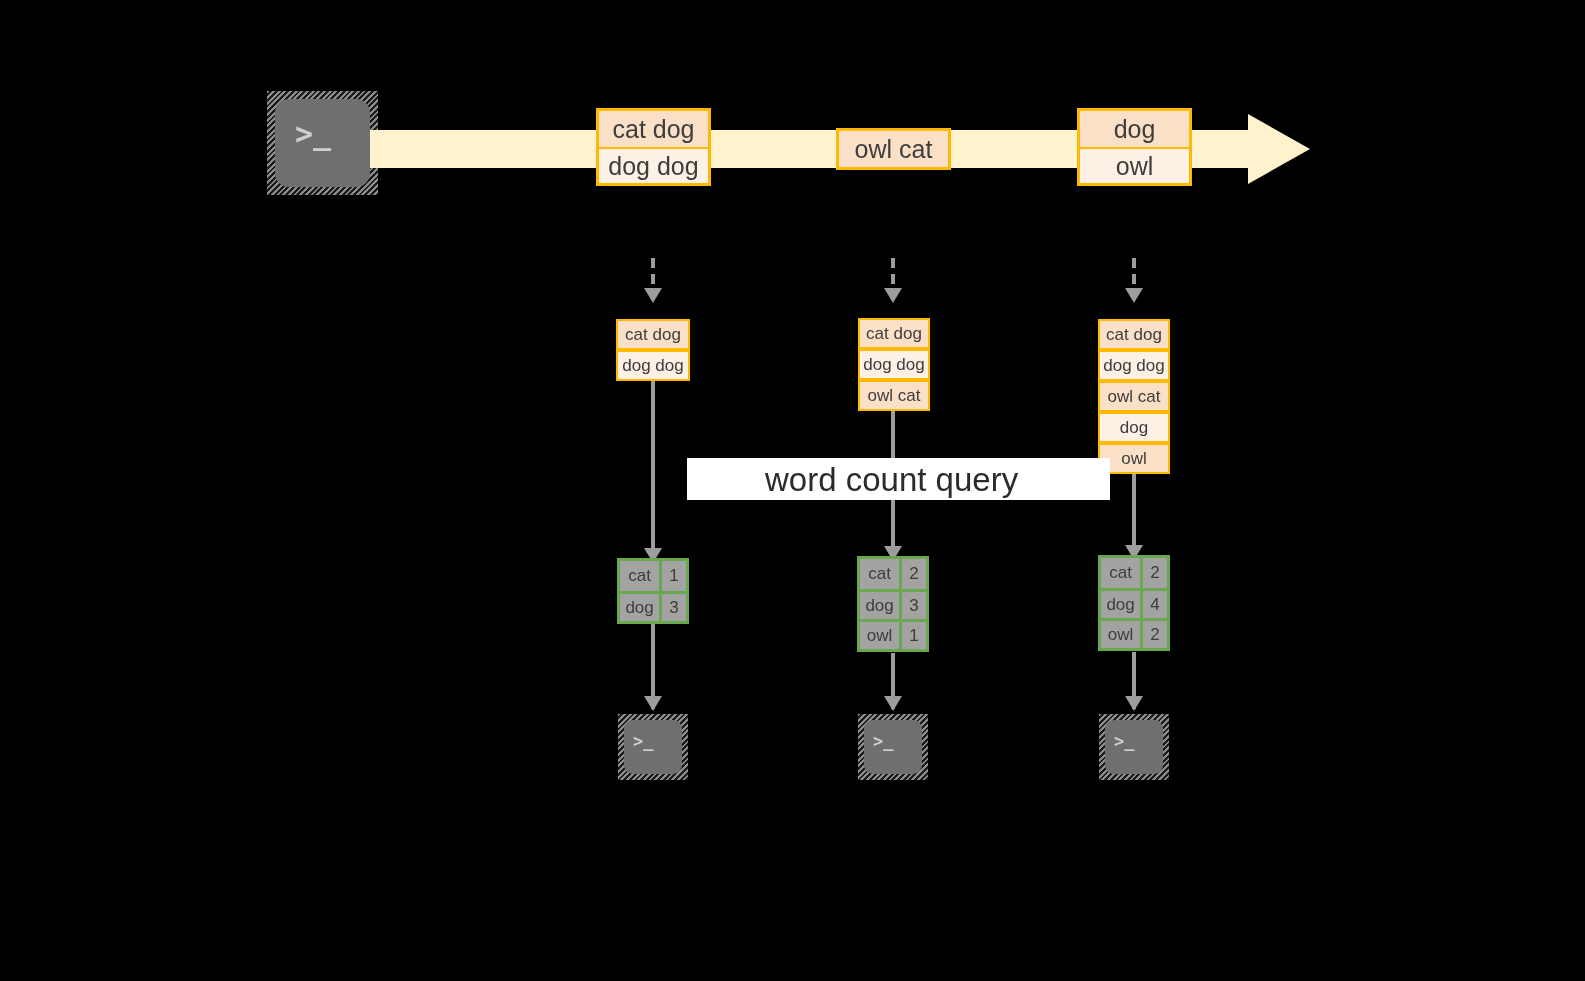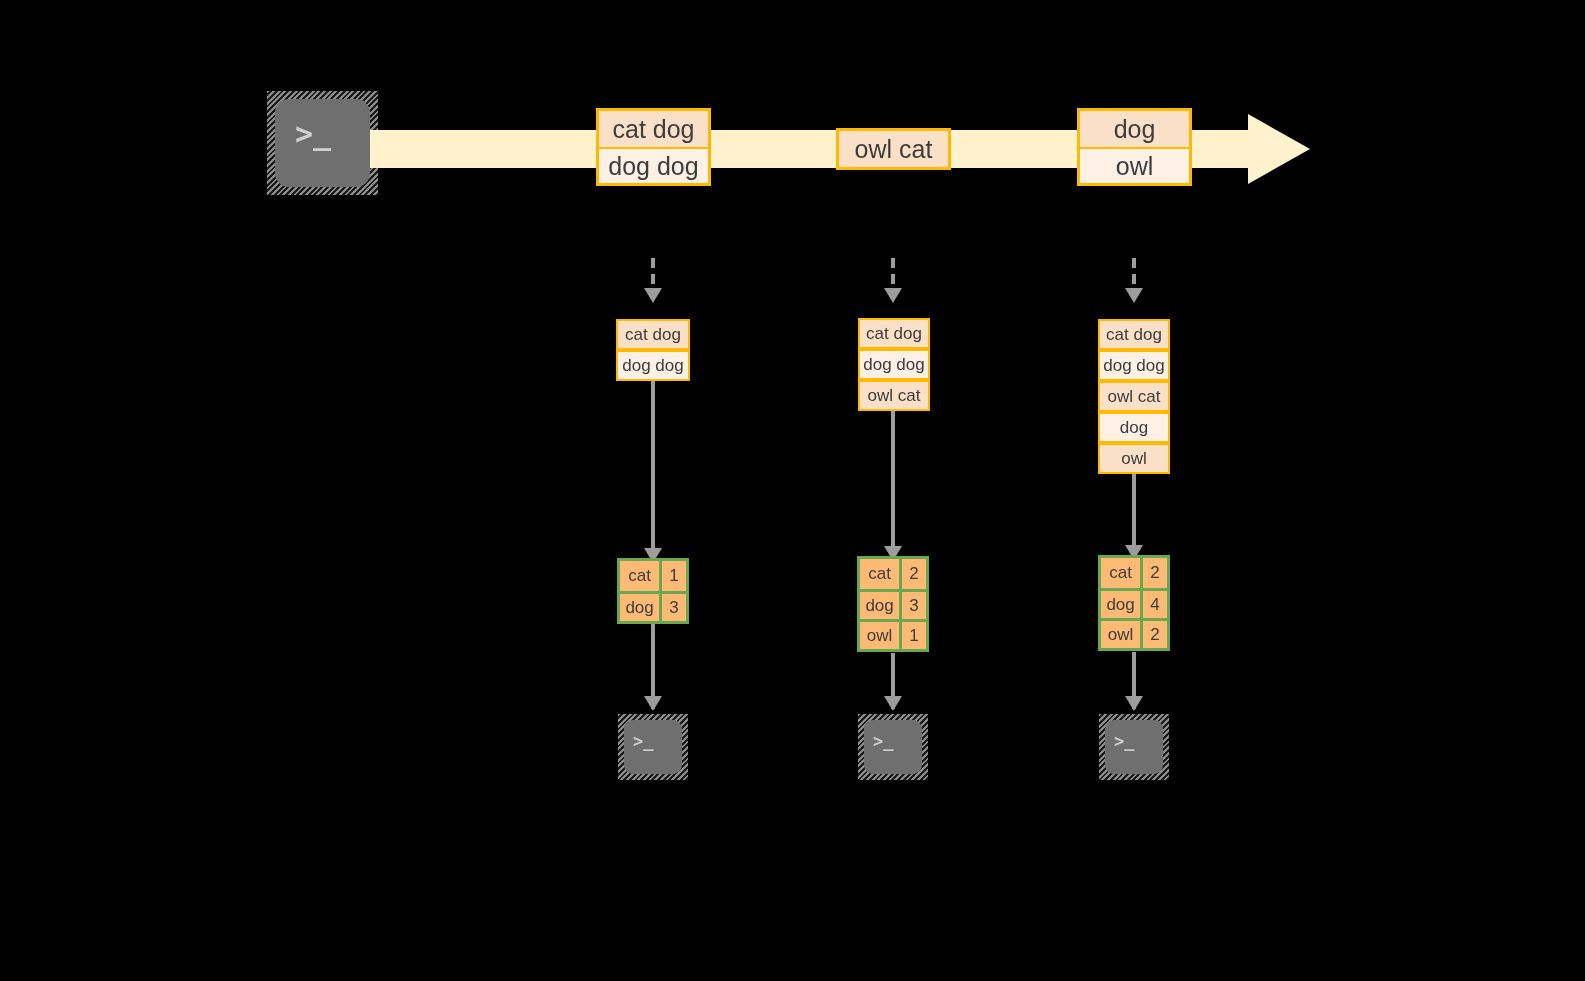--- a/index.html
+++ b/index.html
@@ -44,21 +44,21 @@
   
   .stack{position:absolute;}
   .stack .row{box-sizing:border-box;border:2px solid #FFB900;
        display:flex;align-items:center;justify-content:center;
        color:#3d3d3d;font-size:17px;height:31px;white-space:nowrap;}
   .stack .row.alt{background:#FDF1E6;}
   .stack .row.norm{background:#FBE0C8;}
 
   
   .gtable{position:absolute;box-sizing:border-box;border:3px solid #6AA84F;
-       background:#fdba74;}
+       background:#a3a3a3;}
   .gtable .trow{display:flex;height:30px;box-sizing:border-box;}
   .gtable .trow + .trow{border-top:3px solid #6AA84F;}
   .gtable .k{box-sizing:border-box;display:flex;align-items:center;
        justify-content:center;color:#3d3d3d;font-size:17px;
        border-right:3px solid #6AA84F;}
   .gtable .v{box-sizing:border-box;display:flex;align-items:center;
        justify-content:center;color:#3d3d3d;font-size:17px;}
 
   
   .ln{position:absolute;background:#9d9d9d;width:4px;}
@@ -197,14 +197,17 @@
   </div>
 
   <div class="ln" style="left:1132px;top:652px;height:57px;"></div>
   <div class="ahead" style="left:1125px;top:696px;"></div>
 
   <div class="term term-small" style="left:1099px;top:714px;">
     <div class="body"></div>
     <div class="glyph">&gt;_</div>
   </div>
 
+  <div class="band" style="left:687px;top:458px;width:423px;height:42px;">
+    <div class="txt" style="left:78px;top:3px;font-size:33px;">word count query</div>
+  </div>
 
 </div>
 
 </body></html>

